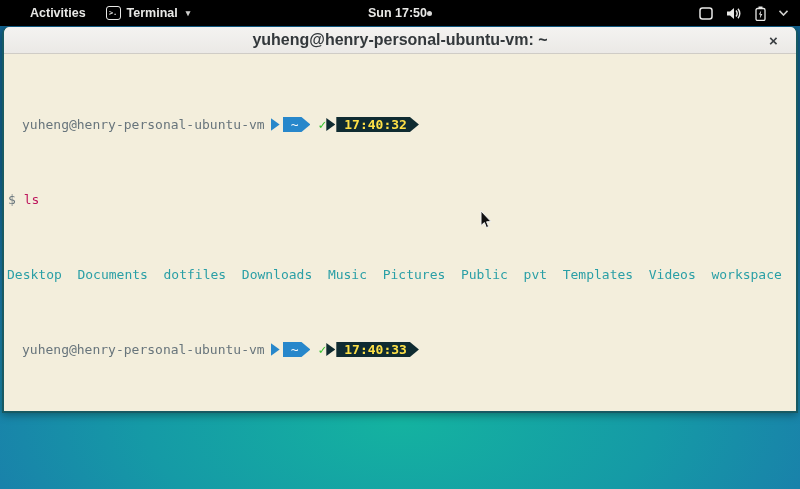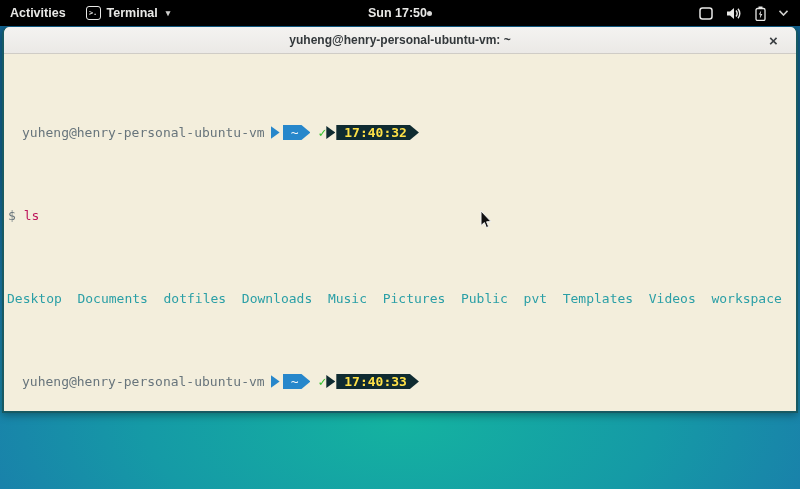--- a/index.html
+++ b/index.html
@@ -10,21 +10,21 @@
     background:radial-gradient(ellipse 640px 320px at 50% 420px,
       #14b3a0 0%, #159aa6 40%, #1a7cab 72%, #11618d 100%);
   }
 
   
   .topbar {
     position:absolute; top:0; left:0; width:800px; height:26px;
     background:#000; color:#e8e8e6; display:flex; align-items:center;
     font-size:12.5px; z-index:30;
   }
-  .tb-left { display:flex; align-items:center; gap:14px; padding-left:4px; }
+  .tb-left { display:flex; align-items:center; gap:14px; padding-left:24px; }
   .activities { font-weight:600; padding:2px 6px; cursor:default; }
   .appmenu { display:flex; align-items:center; gap:6px; font-weight:700; }
   .term-icon {
     width:15px; height:14px; border:1.4px solid #e8e8e6; border-radius:3px;
     display:flex; align-items:center; justify-content:center;
     font-family:"DejaVu Sans Mono", monospace; font-size:7px; font-weight:700;
     letter-spacing:0; line-height:1; padding-top:1px;
   }
   .caret { font-size:9px; margin-left:2px; color:#cfcfcd; }
   .tb-center {
@@ -46,35 +46,35 @@
     box-shadow:0 2px 8px rgba(0,0,0,.35);
     z-index:10;
   }
   .titlebar {
     height:27px; background:linear-gradient(#f4f3f1,#ebe9e6);
     border-bottom:1px solid #cfccc6;
     border-radius:6px 6px 0 0;
     display:flex; align-items:center; justify-content:center;
     position:relative;
   }
-  .title { font-size:12px; font-weight:700; color:#33383b; }
+  .title { font-size:16px; font-weight:700; color:#33383b; }
   .close-btn {
     position:absolute; right:12px; top:3px; width:21px; height:21px;
     display:flex; align-items:center; justify-content:center;
     color:#3c4043; font-size:15px; font-weight:700; border-radius:4px; cursor:default;
   }
 
   
   .term {
     position:relative; height:356px;
     font-family:"DejaVu Sans Mono", monospace;
     font-size:13px; line-height:15px; color:#68757c;
     padding-top:3px; white-space:pre; overflow:hidden;
   }
-  .row { height:15px; display:flex; align-items:center;margin-top:8px; }
+  .row { height:15px; display:flex; align-items:center; }
   .prompt-row { padding-left:18px; }
   .cmd-row { padding-left:4px; }
   .ls-row { padding-left:3px; color:#2a9fa6; }
   .host { color:#68757c; }
   .pl-arrow { width:9px; height:13px; margin-left:6px; }
   .pl-arrow.blue { background:#2787cb; clip-path:polygon(0 0,100% 50%,0 100%); }
   .pl-arrow.dark { background:#0f2b31; margin-left:7px; }
   .pl-arrow.dark2 { background:#0f2b31; clip-path:polygon(0 0,100% 50%,0 100%); width:9px; height:13px; margin-left:0; }
   .pl-seg {
     height:15px; display:inline-flex; align-items:center;

